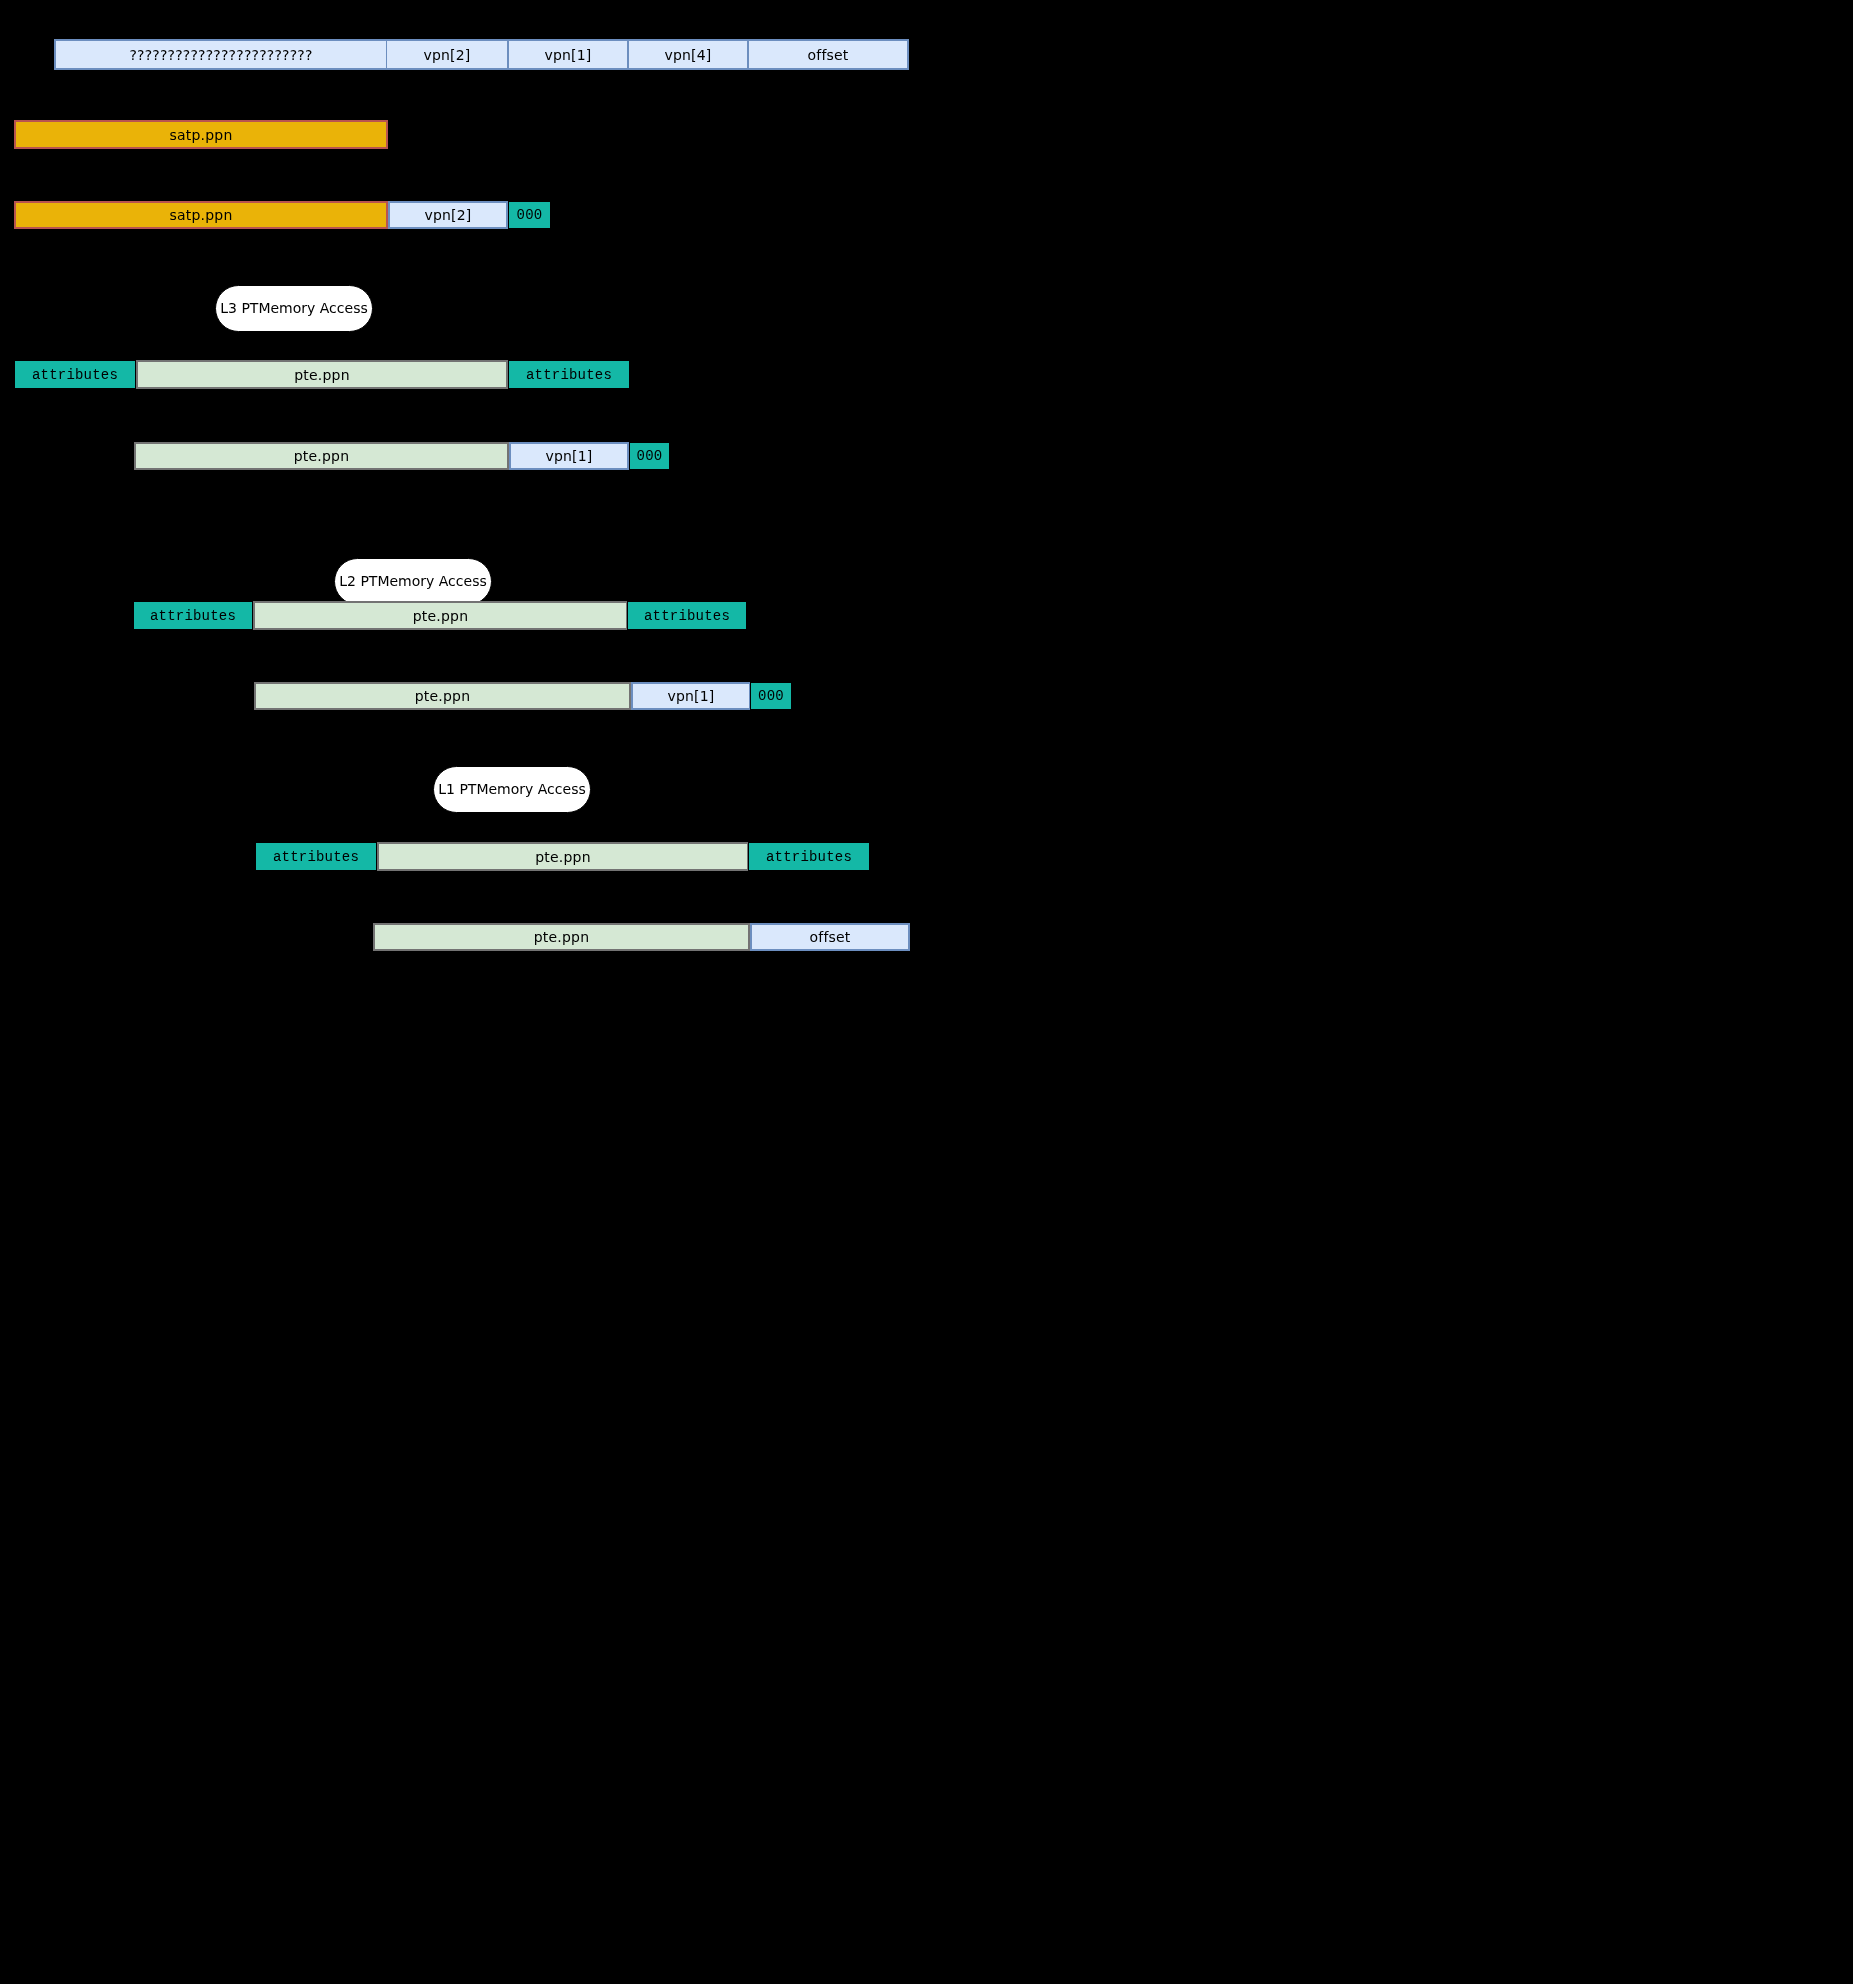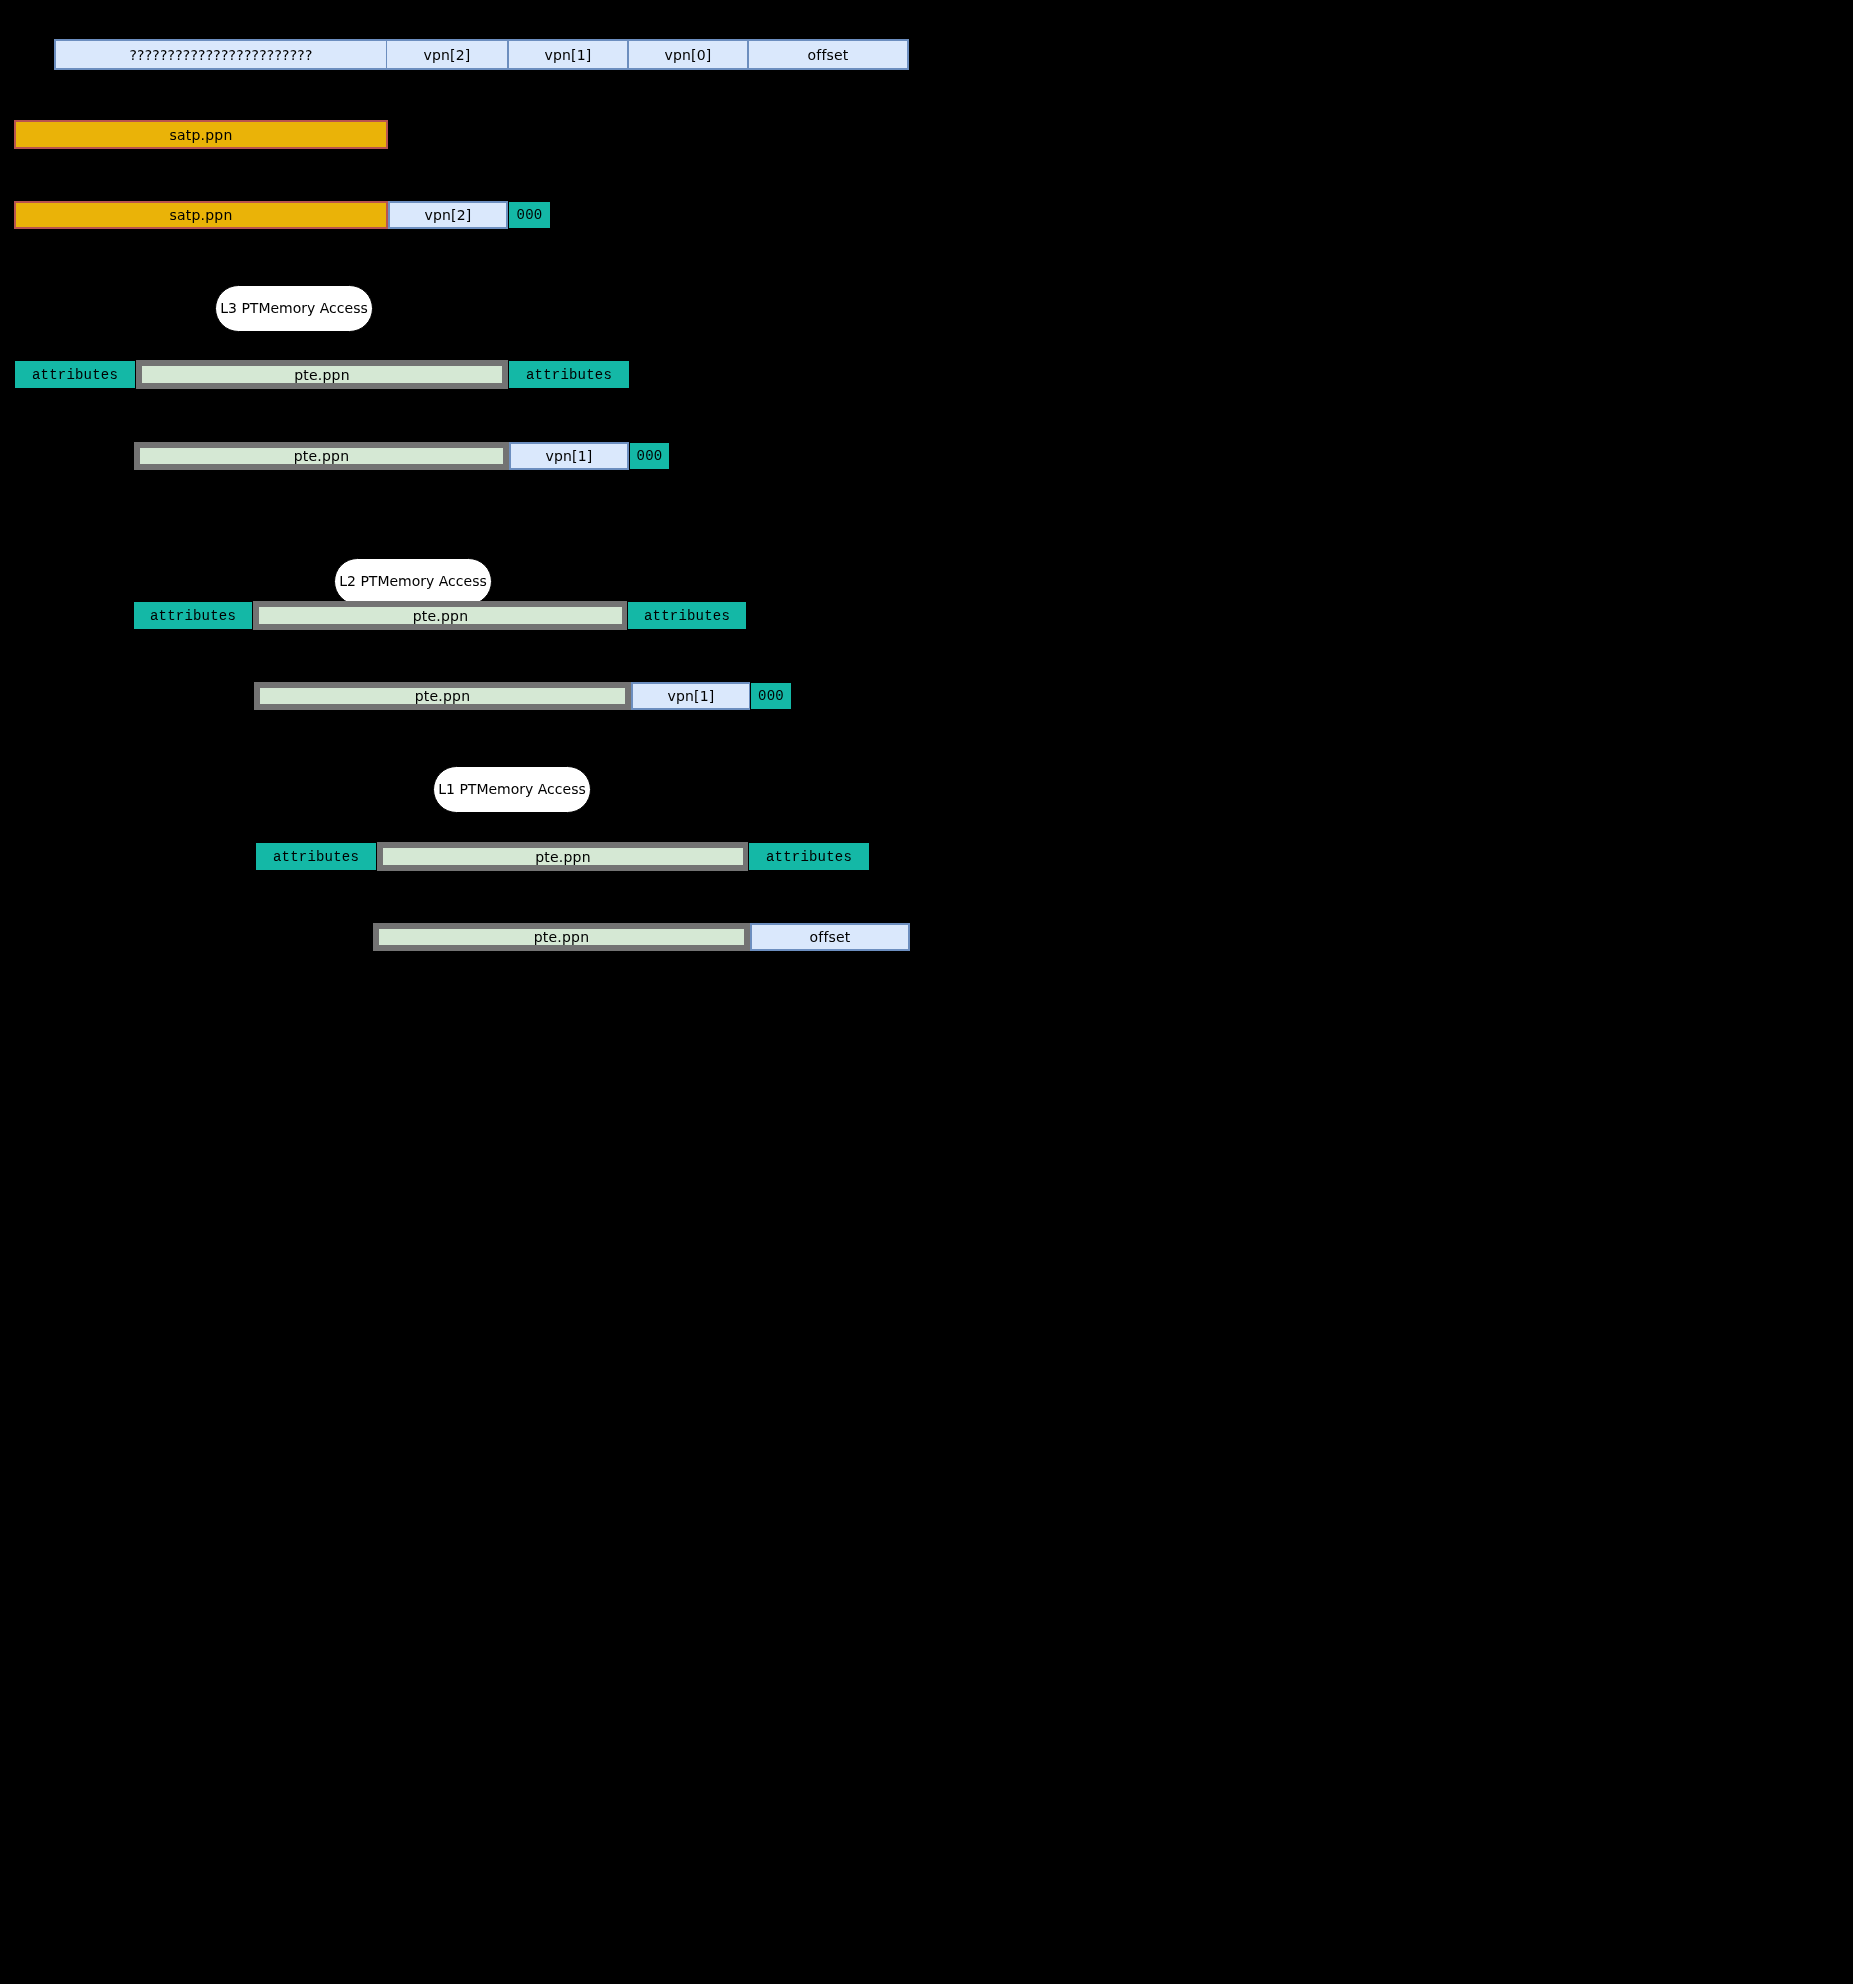--- a/index.html
+++ b/index.html
@@ -21,21 +21,21 @@
     display: flex;
     align-items: center;
     justify-content: center;
     font-size: 14px;
     white-space: nowrap;
     overflow: hidden;
     letter-spacing: 0.2px;
   }
   .blue  { background: #dae8fc; border: 2px solid #6c8ebf; }
   .pink  { background: #eab308; border: 2px solid #b85450; }
-  .green { background: #d5e8d4; border: 6px solid #737373; }
+  .green { background: #d5e8d4; border: 2px solid #737373; }
   .white { background: #14b8a6; border: 1.3px solid #000000; font-family: Liberation Mono, monospace; }
   
   .va-cell { border-left-width: 0; }
   .va-first { border-left-width: 2px; }
   .bubble {
     position: absolute;
     box-sizing: border-box;
     background: #ffffff;
     border: 1.3px solid #000000;
     border-radius: 25.4px;
@@ -49,21 +49,21 @@
   }
 </style>
 </head>
 <body>
 
 <div id="canvas">
 
   <div class="box blue va-cell va-first" style="left:54px; top:39px; width:334px; height:31px;">????????????????????????</div>
   <div class="box blue va-cell" style="left:387px; top:39px; width:122px; height:31px;">vpn[2]</div>
   <div class="box blue va-cell" style="left:509px; top:39px; width:120px; height:31px;">vpn[1]</div>
-  <div class="box blue va-cell" style="left:629px; top:39px; width:120px; height:31px;">vpn[0]</div>
+  <div class="box blue va-cell" style="left:629px; top:39px; width:120px; height:31px;">vpn[4]</div>
   <div class="box blue va-cell" style="left:749px; top:39px; width:160px; height:31px;">offset</div>
 
   <div class="box pink" style="left:14px; top:120px; width:374px; height:29px;">satp.ppn</div>
 
   <div class="box pink" style="left:14px; top:201px; width:374px; height:28px;">satp.ppn</div>
   <div class="box blue" style="left:388px; top:201px; width:120px; height:28px;">vpn[2]</div>
   <div class="box white" style="left:508px; top:201px; width:43px; height:28px;">000</div>
 
   <div class="bubble" style="left:215px; top:285px; width:158px; height:47px;">
     <span>L3 PT</span>

